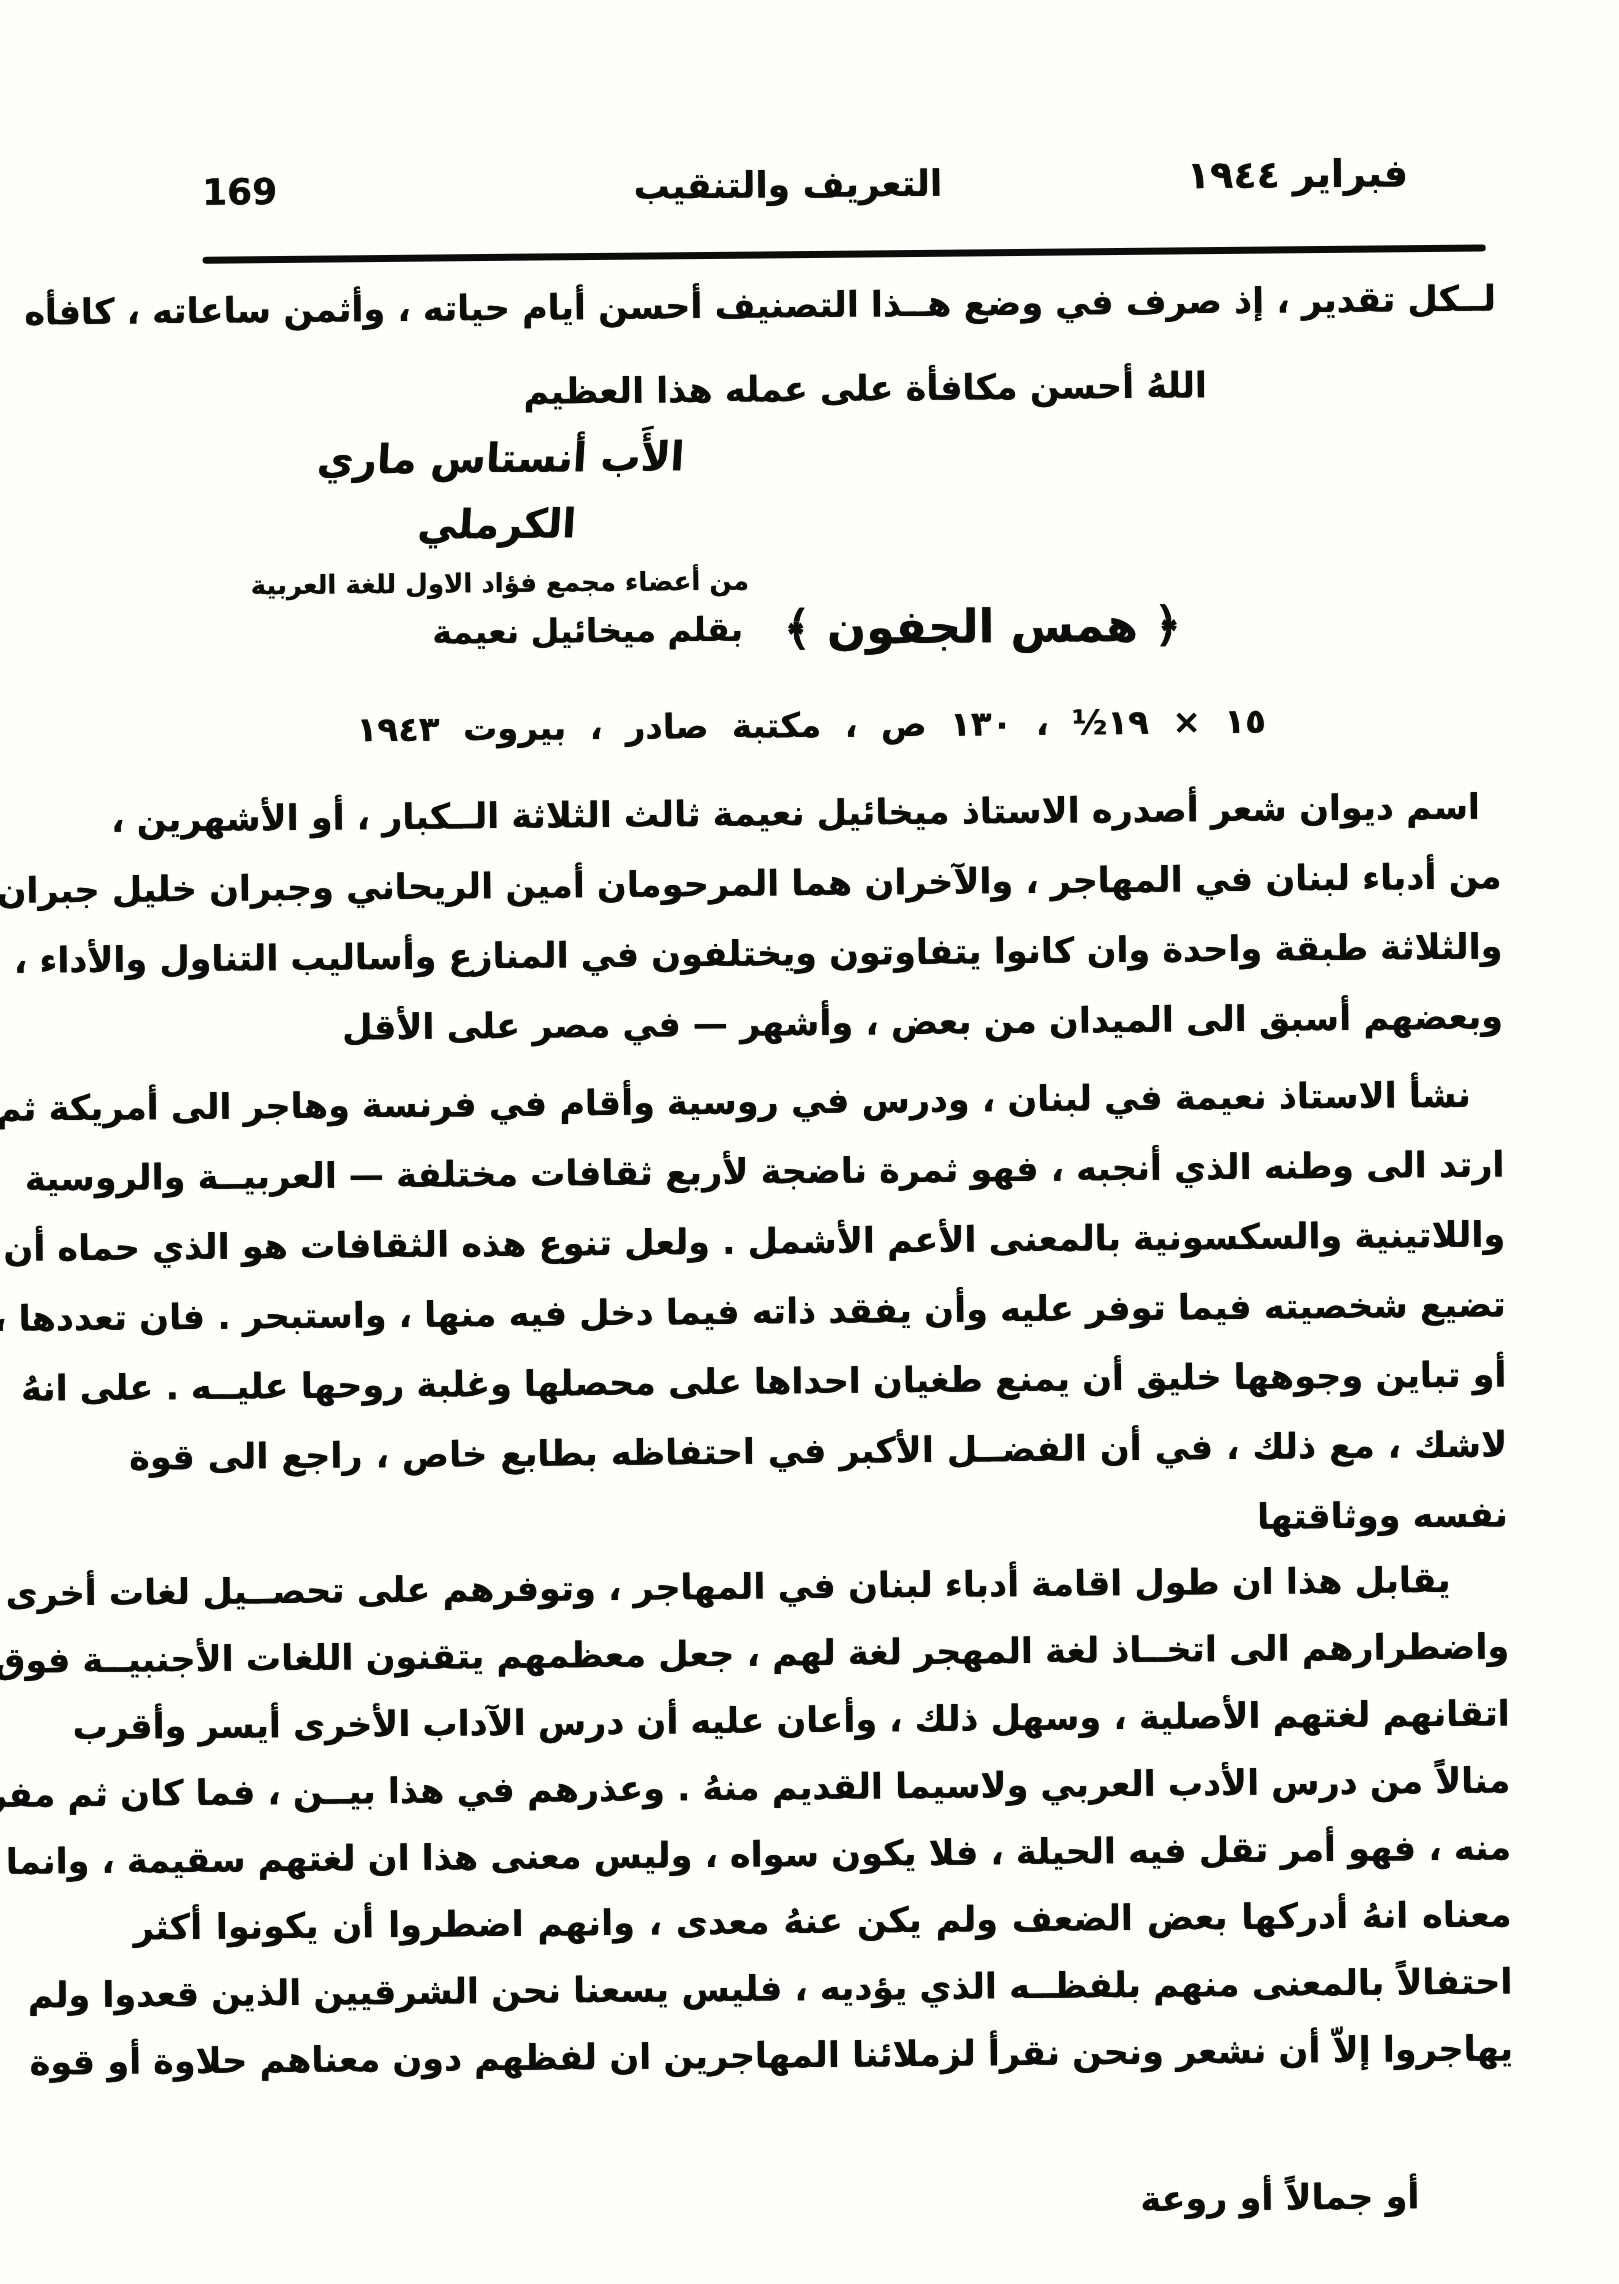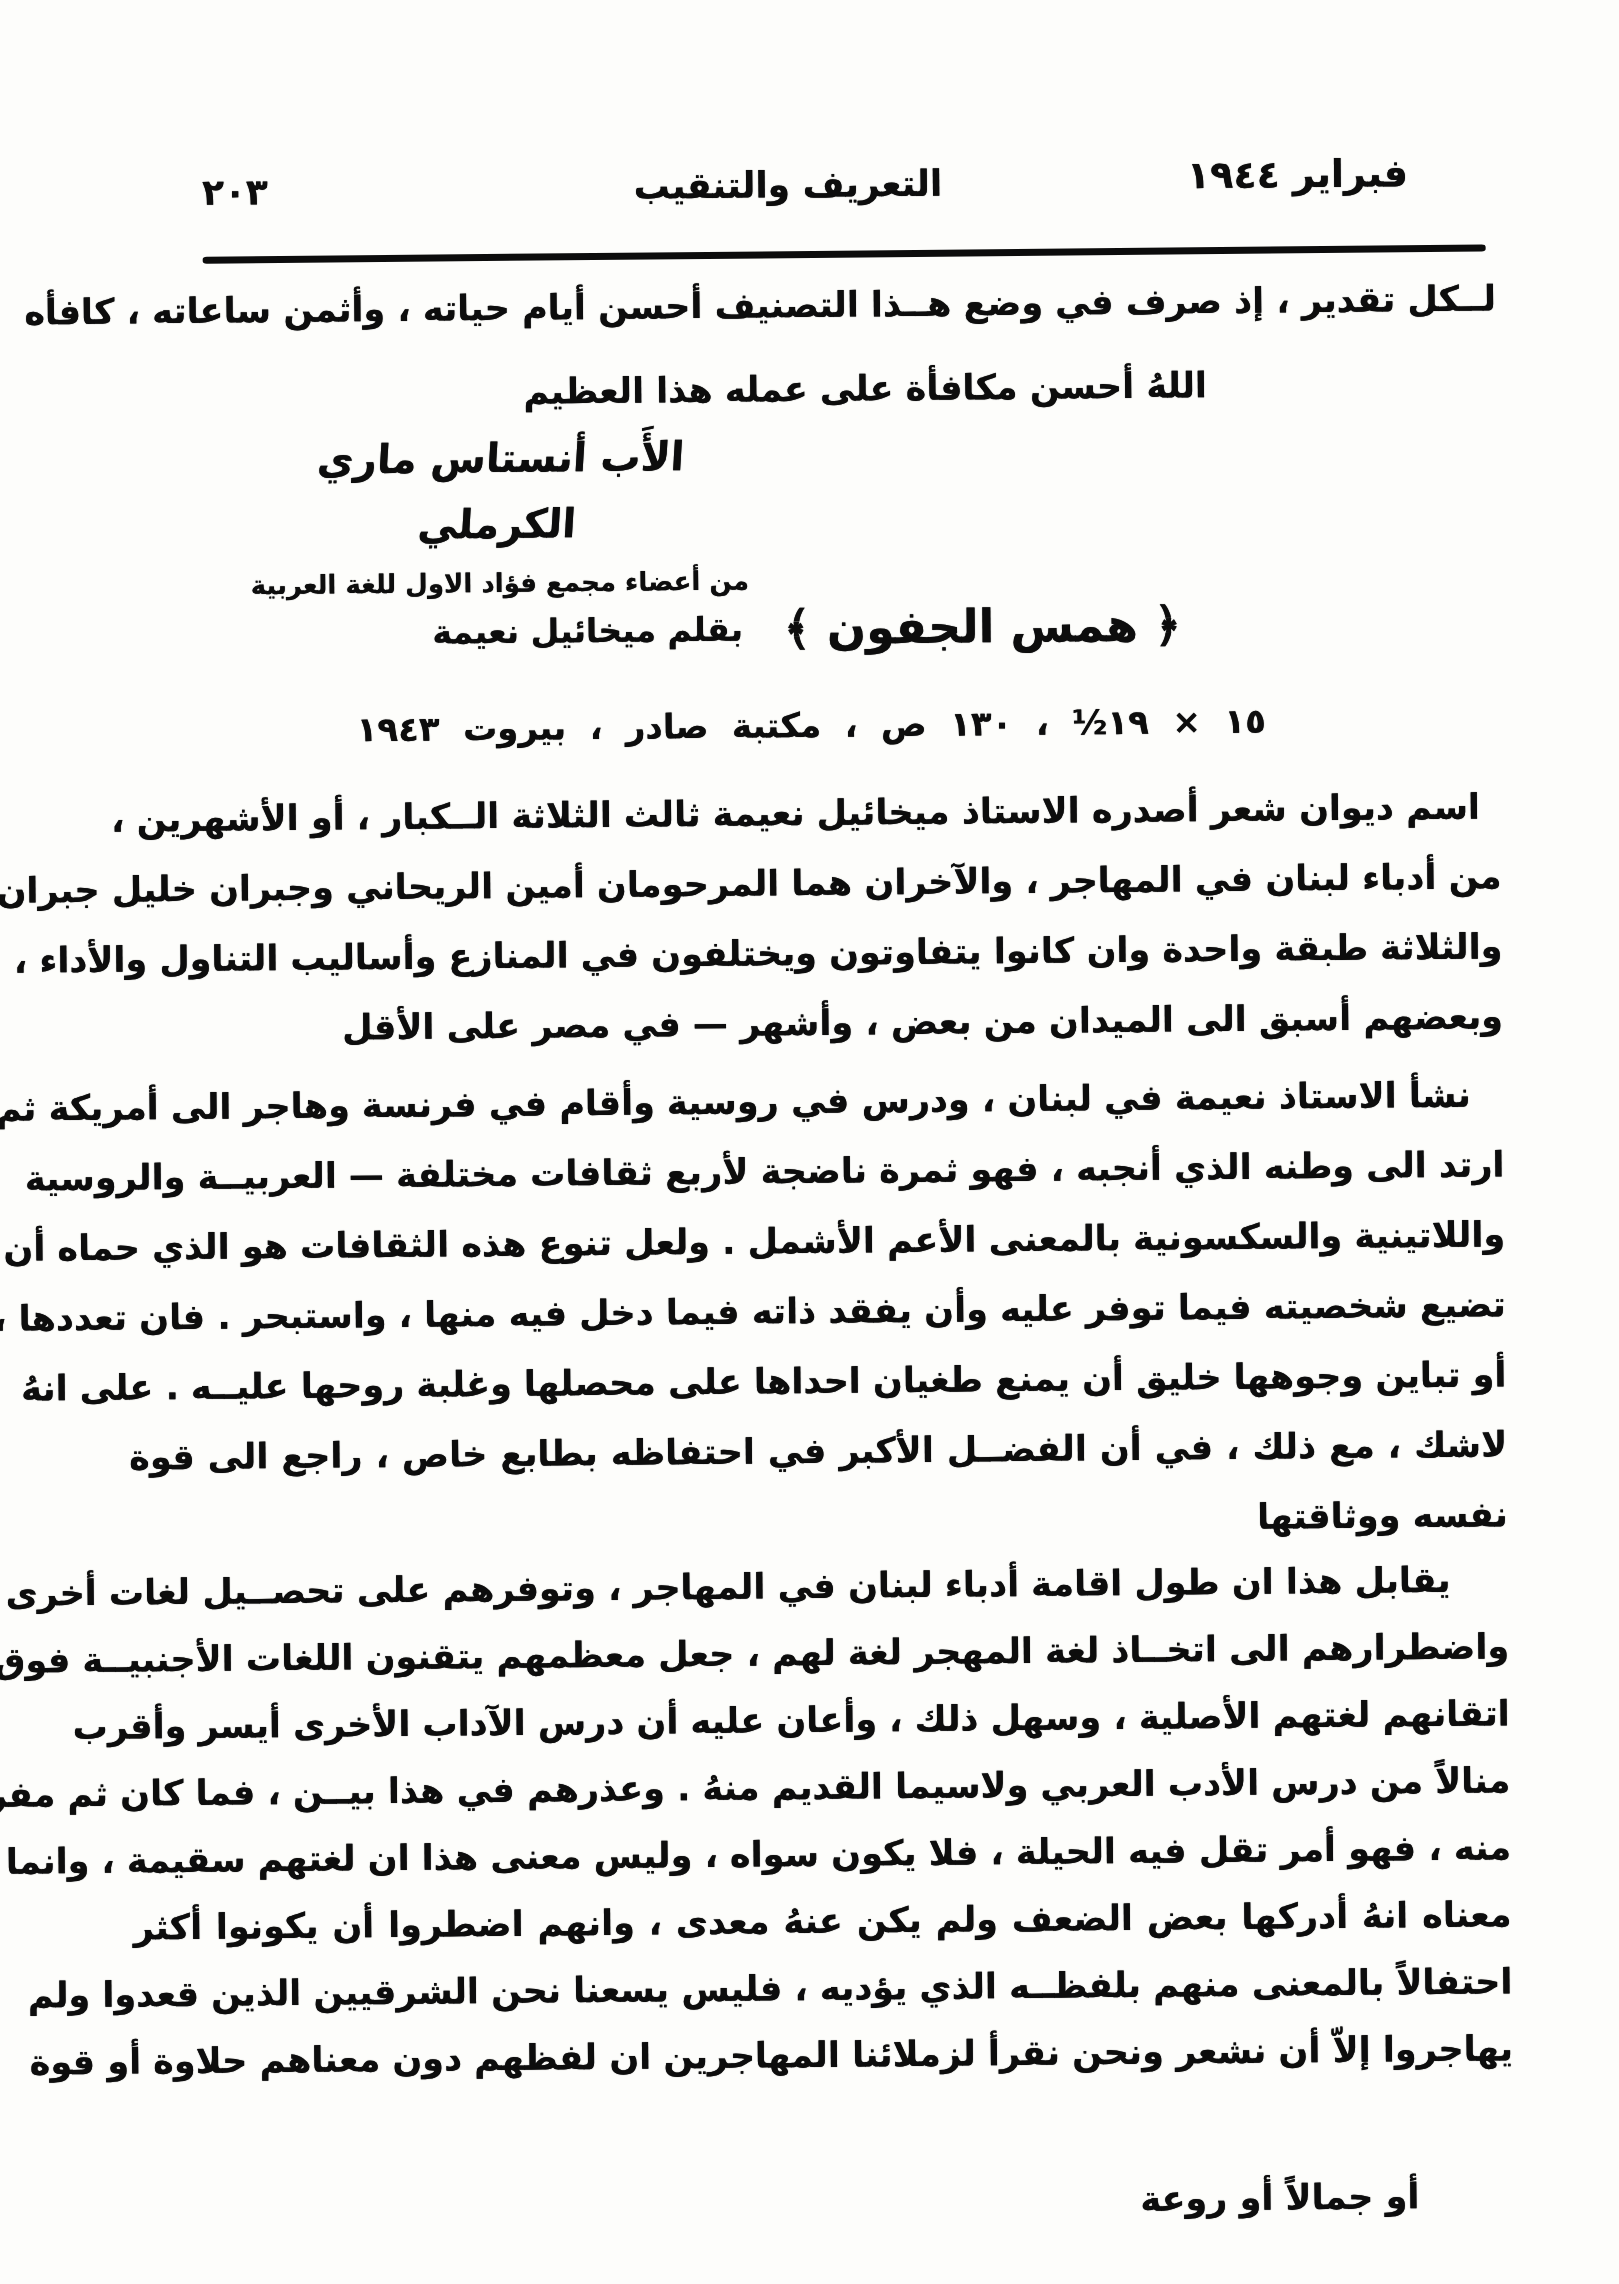--- a/index.html
+++ b/index.html
@@ -62,21 +62,21 @@
   .p4 .l9 { padding-right: 95px; margin-top: 80px; }
 </style>
 </head>
 <body>
 
 <div class="page">
   <div class="tilt">
 
     <div class="header-date ink">فبراير ١٩٤٤</div>
     <div class="header-title ink">التعريف والتنقيب</div>
-    <div class="header-pagenum ink">٢٠٣</div>
+    <div class="header-pagenum ink">169</div>
     <div class="header-rule"></div>
 
     <div class="para p1">
       <div class="bline full ink">لــكل تقدير ، إذ صرف في وضع هــذا التصنيف أحسن أيام حياته ، وأثمن ساعاته ، كافأه</div>
       <div class="bline end l2 ink">اللهُ أحسن مكافأة على عمله هذا العظيم</div>
     </div>
 
     <div class="sig">
       <div class="sig-name ink">الأَب أنستاس ماري الكرملي</div>
       <div class="sig-role ink">من أعضاء مجمع فؤاد الاول للغة العربية</div>

